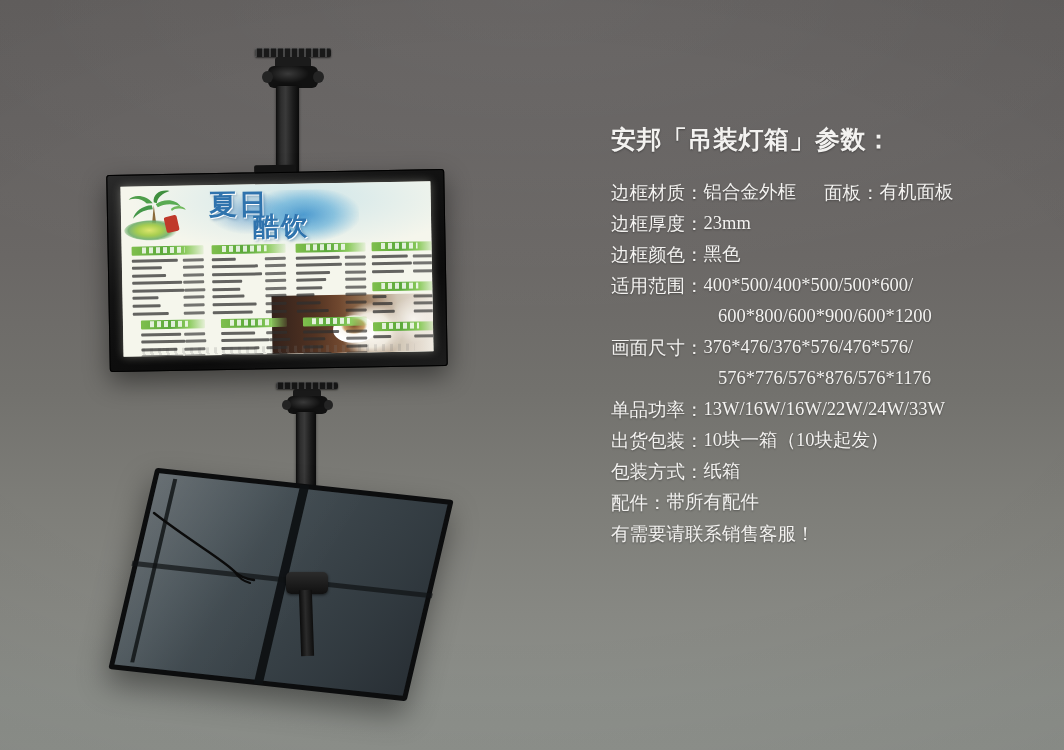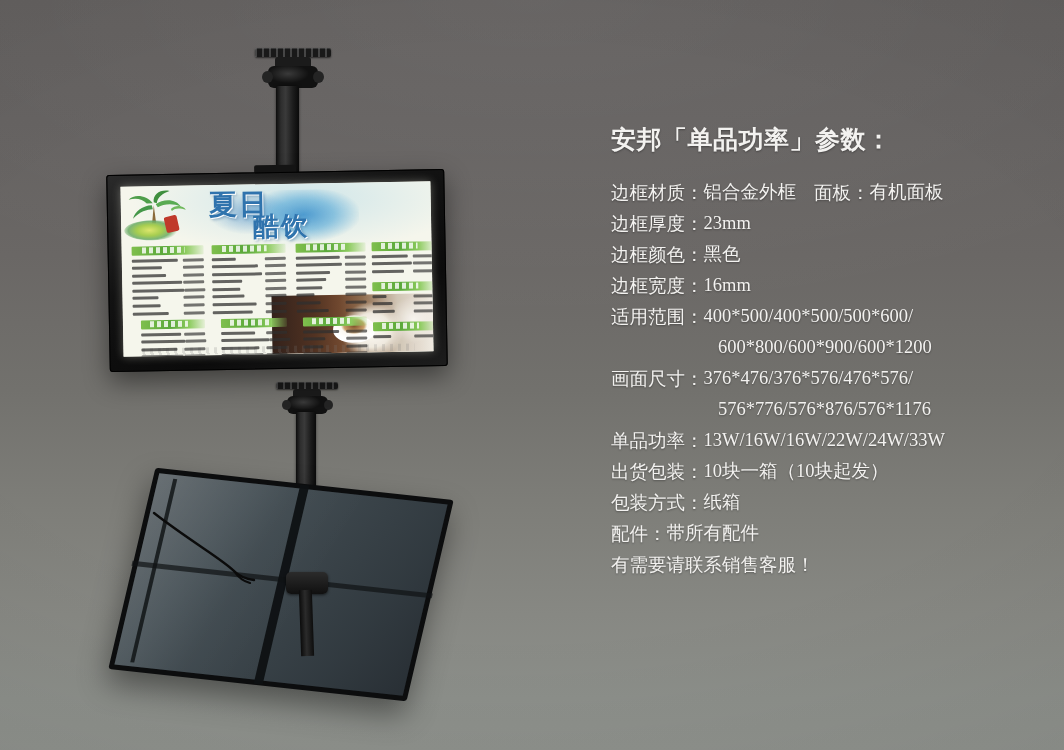--- a/index.html
+++ b/index.html
@@ -39,21 +39,21 @@
   .spec-title{
     font-size:25px;font-weight:700;letter-spacing:.5px;
     margin:0 0 23px 0;line-height:1.1;white-space:nowrap;
   }
   .row{
     display:flex;align-items:flex-end;
     font-size:18.5px;line-height:31px;white-space:nowrap;
   }
   .row .k{flex:0 0 auto;}
   .row .v{flex:0 0 auto;font-family:Liberation Serif, serif;}
-  .row .k2{margin-left:18px;}
+  .row .k2{margin-left:28px;}
   .row.cont{padding-left:107px;}
   .row.single{display:block;}
 
   
   .plate{
     position:absolute;background:#191919;border-radius:2px;
     box-shadow:0 1px 2px rgba(0,0,0,.6), inset 0 1px 0 rgba(255,255,255,.14);
   }
   .plate .holes{
     position:absolute;inset:0;
@@ -533,41 +533,37 @@
               </div>
             </div>
 
           </div>
         </div>
       </div>
     </div>
   </div>
 
   <div class="spec">
-    <h1 class="spec-title">安邦「单品功率」参数：</h1>
+    <h1 class="spec-title">安邦「吊装灯箱」参数：</h1>
     <div id="spec-rows">
         <div class="row">
           <span class="k">边框材质：</span>
           <span class="v">铝合金外框</span>
           <span class="k k2">面板：</span>
           <span class="v">有机面板</span>
         </div>
         <div class="row">
           <span class="k">边框厚度：</span>
           <span class="v">23mm</span>
         </div>
         <div class="row">
           <span class="k">边框颜色：</span>
           <span class="v">黑色</span>
         </div>
         <div class="row">
-          <span class="k">边框宽度：</span>
-          <span class="v">16mm</span>
-        </div>
-        <div class="row">
           <span class="k">适用范围：</span>
           <span class="v">400*500/400*500/500*600/</span>
         </div>
         <div class="row cont">
           <span class="v">600*800/600*900/600*1200</span>
         </div>
         <div class="row">
           <span class="k">画面尺寸：</span>
           <span class="v">376*476/376*576/476*576/</span>
         </div>

